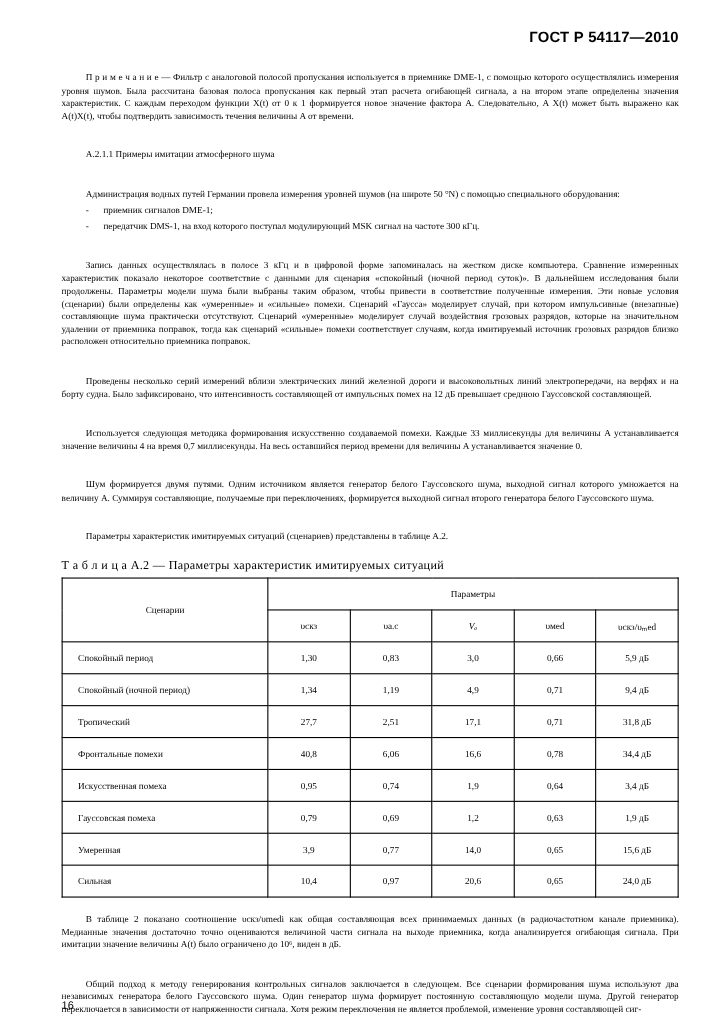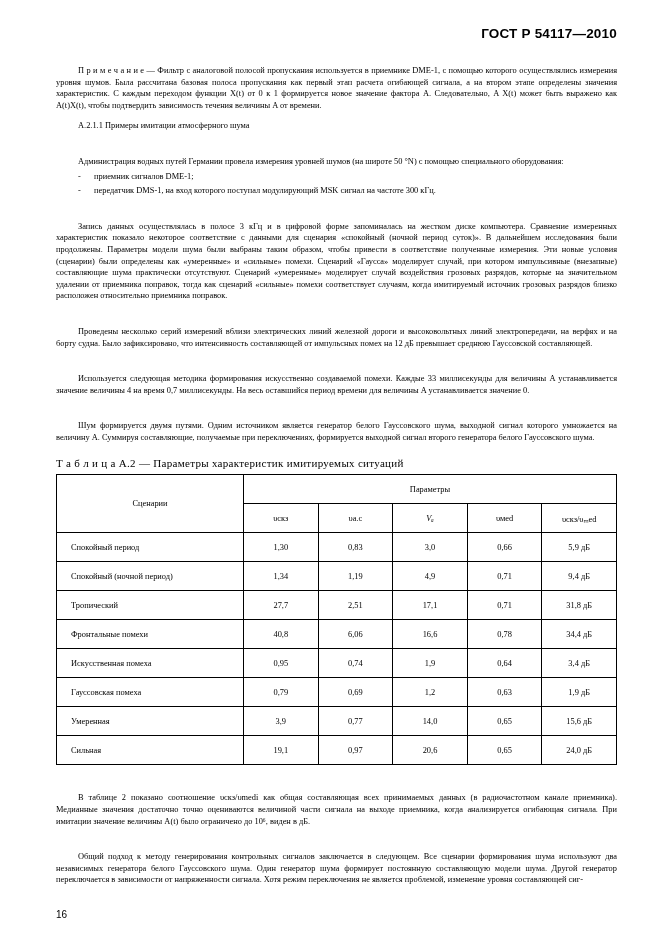--- a/index.html
+++ b/index.html
@@ -83,53 +83,54 @@
     text-align: left;
     padding-left: 14px;
   }
   .th-scen {
     width: 178px;
   }
   .italic {
     font-style: italic;
   }
   .after-table {
-    margin-top: 27px;
+    margin-top: 14px;
   }
   .page-num {
     position: absolute;
     left: 56px;
     bottom: 16px;
     font-family: "Liberation Sans", sans-serif;
     font-size: 10px;
   }
 </style>
 </head>
 <body>
 
 <div class="page">
 
   <div class="doc-header">ГОСТ Р 54117—2010</div>
 
   <p class="indent blk">П р и м е ч а н и е — Фильтр с аналоговой полосой пропускания используется в приемнике DME-1, с помощью которого осуществлялись измерения уровня шумов. Была рассчитана базовая полоса пропускания как первый этап расчета огибающей сигнала, а на втором этапе определены значения характеристик. С каждым переходом функции X(t) от 0 к 1 формируется новое значение фактора A. Следовательно, A X(t) может быть выражено как A(t)X(t), чтобы подтвердить зависимость течения величины A от времени.</p>
 
-  <p class="head-sub blk" style="margin-top:9px;">А.2.1.1  Примеры имитации атмосферного шума</p>
+  <p class="head-sub blk" style="margin-top:24px;">А.2.1.1  Примеры имитации атмосферного шума</p>
 
   <p class="indent blk">Администрация водных путей Германии провела измерения уровней шумов (на широте 50 °N) с помощью специального оборудования:</p>
 
   <p class="dash-item blk"><span class="d">-</span><span>приемник сигналов DME-1;</span></p>
 
   <p class="dash-item blk"><span class="d">-</span><span>передатчик DMS-1, на вход которого поступал модулирующий MSK сигнал на частоте 300 кГц.</span></p>
 
   <p class="indent blk">Запись данных осуществлялась в полосе 3 кГц и в цифровой форме запоминалась на жестком диске компьютера. Сравнение измеренных характеристик показало некоторое соответствие с данными для сценария «спокойный (ночной период суток)». В дальнейшем исследования были продолжены. Параметры модели шума были выбраны таким образом, чтобы привести в соответствие полученные измерения. Эти новые условия (сценарии) были определены как «умеренные» и «сильные» помехи. Сценарий «Гауссa» моделирует случай, при котором импульсивные (внезапные) составляющие шума практически отсутствуют. Сценарий «умеренные» моделирует случай воздействия грозовых разрядов, которые на значительном удалении от приемника поправок, тогда как сценарий «сильные»   помехи   соответствует   случаям,   когда   имитируемый   источник   грозовых   разрядов   близко   расположен относительно приемника поправок.</p>
 
 
   <p class="indent blk">Проведены несколько серий измерений вблизи электрических линий железной дороги и высоковольтных линий электропередачи, на верфях и на борту судна. Было зафиксировано, что интенсивность составляющей от импульсных помех на 12 дБ превышает среднюю Гауссовской составляющей.</p>
   <p class="indent blk">Используется следующая методика формирования искусственно создаваемой помехи. Каждые 33 миллисекунды для величины A устанавливается значение величины 4 на время 0,7 миллисекунды. На весь оставшийся период времени для величины A устанавливается значение 0.</p>
   <p class="indent blk">Шум формируется двумя путями. Одним источником является генератор белого Гауссовского шума, выходной сигнал которого умножается на величину A. Суммируя составляющие, получаемые при переключениях, формируется выходной сигнал второго генератора белого Гауссовского шума.</p>
+  <p class="indent blk">Параметры характеристик имитируемых ситуаций (сценариев) представлены в таблице А.2.</p>
 
   <div class="tcap">
     
     <span>Т а б л и ц а  А.2</span>
     <span>— Параметры характеристик имитируемых ситуаций</span>
   </div>
 
   <table class="params">
     <thead>
       <tr>
@@ -196,21 +197,21 @@
       <tr>
         <td class="name">Умеренная</td>
         <td>3,9</td>
         <td>0,77</td>
         <td>14,0</td>
         <td>0,65</td>
         <td>15,6 дБ</td>
       </tr>
       <tr>
         <td class="name">Сильная</td>
-        <td>19,1</td>
+        <td>10,4</td>
         <td>0,97</td>
         <td>20,6</td>
         <td>0,65</td>
         <td>24,0 дБ</td>
       </tr>
     </tbody>
   </table>
 
   <p class="indent blk after-table">В таблице 2 показано соотношение υcкз/υmedi как общая составляющая всех принимаемых данных (в радиочастотном канале приемника). Медианные значения достаточно точно оцениваются величиной части сигнала на выходе приемника, когда анализируется огибающая сигнала. При имитации значение величины A(t) было ограничено до 10⁶, виден в дБ.</p>
 

